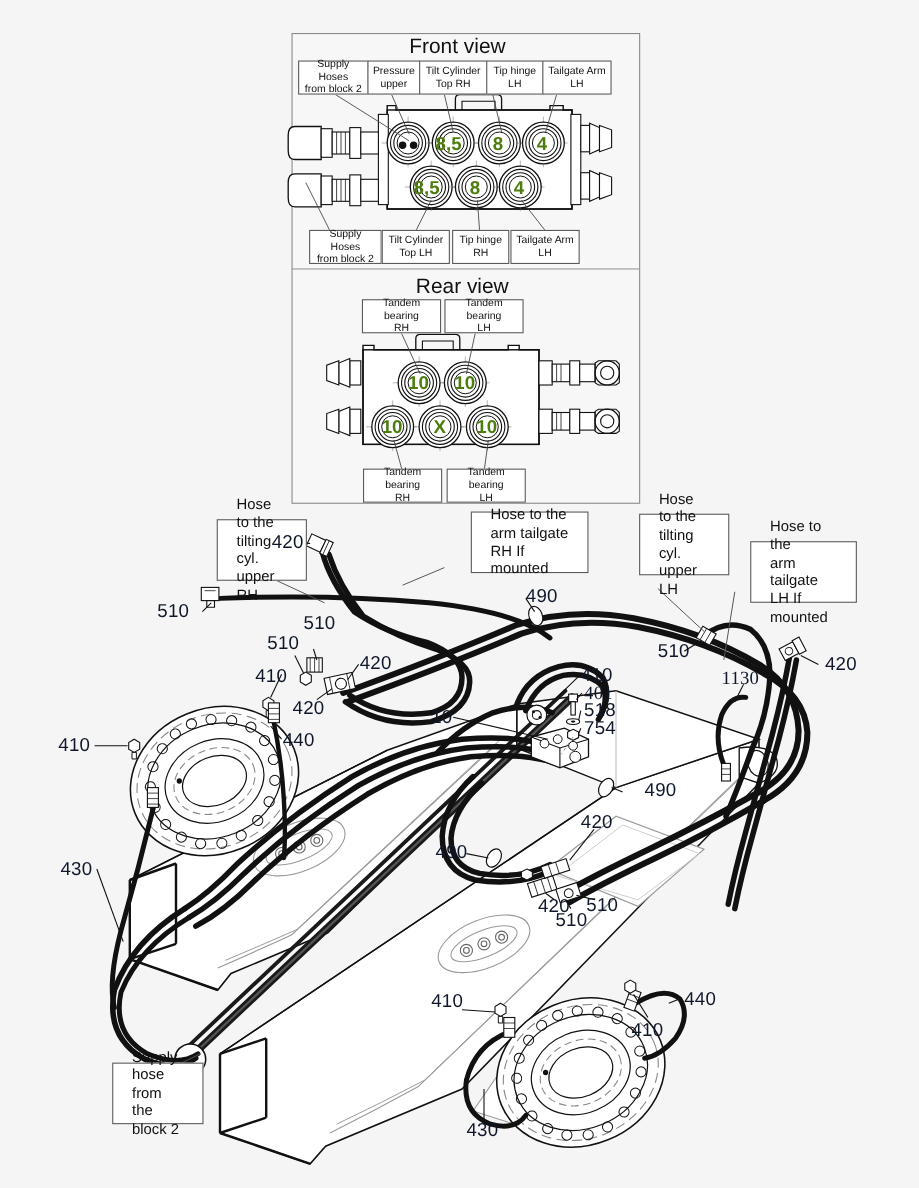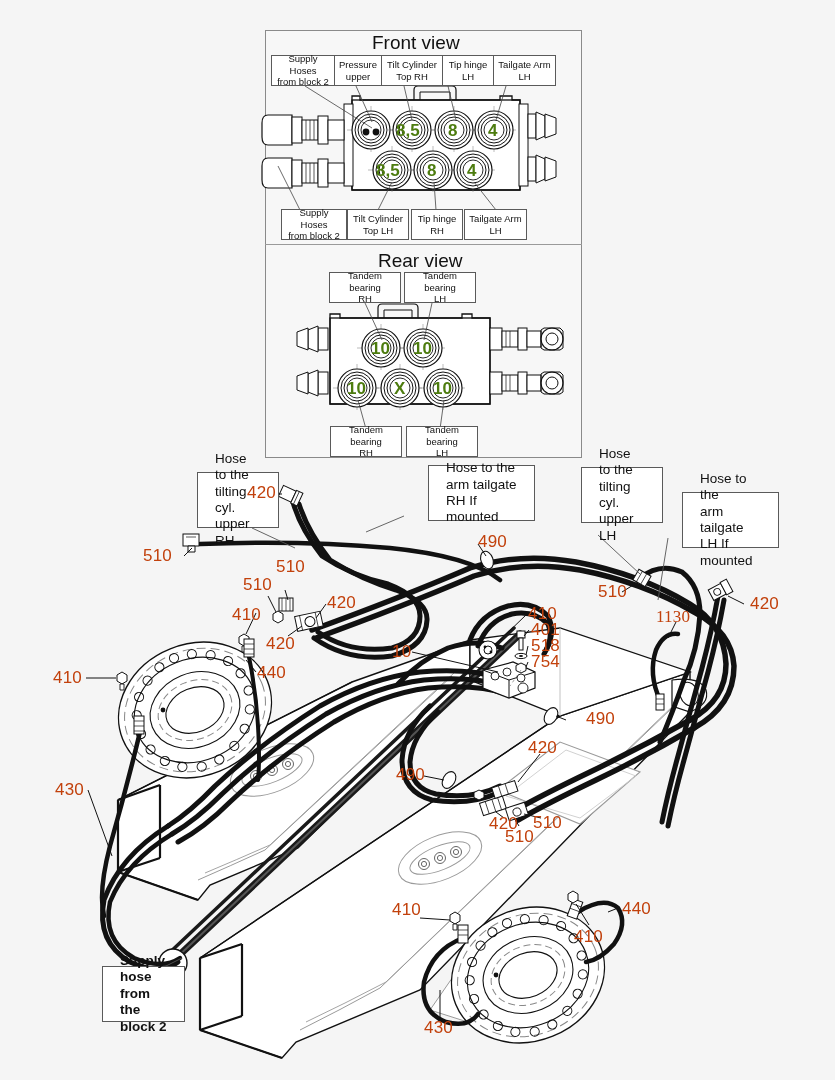--- a/index.html
+++ b/index.html
@@ -29,21 +29,21 @@
   }
   .cbox span{display:block;width:100%;}
   .cbox.sm{font-size:9.5px;padding:3px 4px;text-align:center;}
   .cbox.sm span{text-align:center;}
   .cbox.lg{font-size:13.5px;padding:5px 17px;margin-left:24px;}
 
   
   .num{
     position:absolute;
     font-size:17px;
-    color:#c2410c;
+    color:#0f172a;
     letter-spacing:.2px;
     white-space:nowrap;
   }
 
   
   .vtitle{
     position:absolute;
     font-size:19px;
     color:#111;
     white-space:nowrap;
@@ -689,40 +689,40 @@
   <div class="cbox lg" style="left:557px;top:467px;width:82px;height:56px;">
     <span>Hose to the
 tilting cyl.
 upper  LH</span></div>
 
   <div class="cbox lg" style="left:658px;top:492px;width:97px;height:56px;">
     <span>Hose to the
 arm tailgate
 LH If mounted</span></div>
 
-  <div class="cbox lg" style="left:78px;top:966px;width:83px;height:56px;font-weight:bold;">
+  <div class="cbox lg" style="left:78px;top:966px;width:83px;height:56px;">
     <span>Supply hose
 from the
 block 2</span></div>
 
   <div class="num" style="left:247px;top:483px;">420</div>
   <div class="num" style="left:143px;top:546px;">510</div>
   <div class="num" style="left:276px;top:557px;">510</div>
   <div class="num" style="left:243px;top:575px;">510</div>
   <div class="num" style="left:327px;top:593px;">420</div>
   <div class="num" style="left:266px;top:634px;">420</div>
   <div class="num" style="left:232px;top:605px;">410</div>
   <div class="num" style="left:53px;top:668px;">410</div>
   <div class="num" style="left:257px;top:663px;">440</div>
   <div class="num" style="left:55px;top:780px;">430</div>
   <div class="num" style="left:478px;top:532px;">490</div>
   <div class="num" style="left:586px;top:709px;">490</div>
   <div class="num" style="left:396px;top:765px;">490</div>
   <div class="num" style="left:528px;top:604px;">410</div>
-  <div class="num" style="left:531px;top:620px;">401</div>
+  <div class="num" style="left:531px;top:620px;font-family:Liberation Serif, serif;">401</div>
   <div class="num" style="left:531px;top:636px;">518</div>
   <div class="num" style="left:531px;top:652px;">754</div>
   <div class="num" style="left:392px;top:642px;">10</div>
   <div class="num" style="left:598px;top:582px;">510</div>
   <div class="num" style="left:750px;top:594px;">420</div>
   <div class="num" style="left:656px;top:607px;font-family:Liberation Serif, serif;">1130</div>
   <div class="num" style="left:528px;top:738px;">420</div>
   <div class="num" style="left:489px;top:814px;">420</div>
   <div class="num" style="left:533px;top:813px;">510</div>
   <div class="num" style="left:505px;top:827px;">510</div>

